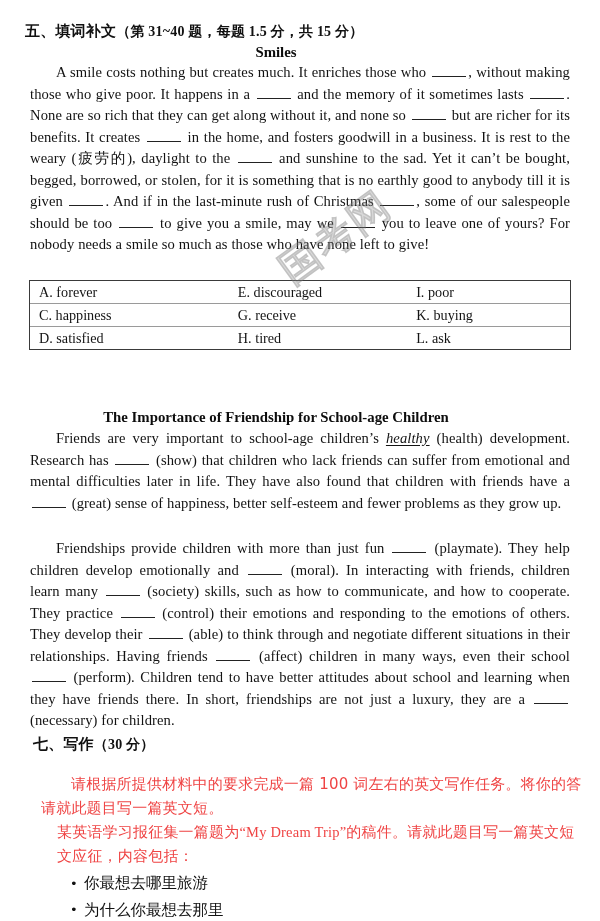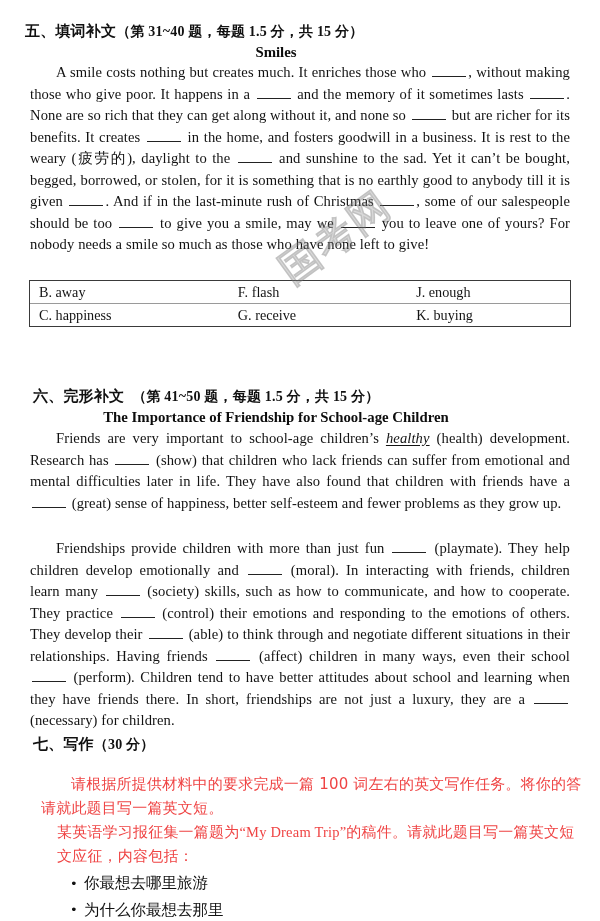--- a/index.html
+++ b/index.html
@@ -166,36 +166,38 @@
   <div class="b title-eng" style="left:0; top:44px; width:552px;">Smiles</div>
 
   <div class="b eng indent" style="left:30px; top:62px; width:540px;">
     <span>A smile costs nothing but creates much. It enriches those who </span><span class="blank"></span><span>, without making those who give poor. It happens in a </span><span class="blank"></span><span> and the memory of it sometimes lasts </span><span class="blank"></span><span>. None are so rich that they can get along without it, and none so </span><span class="blank"></span><span> but are richer for its benefits. It creates </span><span class="blank"></span><span> in the home, and fosters goodwill in a business. It is rest to the weary (疲劳的), daylight to the </span><span class="blank"></span><span> and sunshine to the sad. Yet it can’t be bought, begged, borrowed, or stolen, for it is something that is no earthly good to anybody till it is given </span><span class="blank"></span><span>. And if in the last-minute rush of Christmas </span><span class="blank"></span><span>, some of our salespeople should be too </span><span class="blank"></span><span> to give you a smile, may we </span><span class="blank"></span><span> you to leave one of yours? For nobody needs a smile so much as those who have none left to give!</span>
   </div>
 
   <div class="wordbank">
     <table>
       <tbody>
         <tr>
-          <td class="c1">B. away</td>
-          <td class="c2">F. flash</td>
-          <td class="c3">J. enough</td>
+          <td class="c1">A. forever</td>
+          <td class="c2">E. discouraged</td>
+          <td class="c3">I. poor</td>
         </tr>
         <tr>
           <td class="c1">C. happiness</td>
           <td class="c2">G. receive</td>
           <td class="c3">K. buying</td>
         </tr>
+        <tr>
+          <td class="c1">D. satisfied</td>
+          <td class="c2">H. tired</td>
+          <td class="c3">L. ask</td>
+        </tr>
       </tbody>
     </table>
   </div>
 
-  <div class="b sec-head" style="left:33px; top:387px;">
-    <span class="cn">六、完形补文</span><span style="display:inline-block;width:8px;"></span><span class="num">（第 41~50 题，每题 1.5 分，共 15 分）</span>
-  </div>
 
   <div class="b title-eng" style="left:0; top:409px; width:552px;">The Importance of Friendship for School-age Children</div>
 
   <div class="b eng indent" style="left:30px; top:428px; width:540px;">
     <span>Friends are very important to school-age children’s </span><span class="ital-ans">healthy</span><span> (health) development. Research has </span><span class="blank"></span><span> (show) that children who lack friends can suffer from emotional and mental difficulties later in life. They have also found that children with friends have a </span><span class="blank"></span><span> (great) sense of happiness, better self-esteem and fewer problems as they grow up.</span>
   </div>
 
   <div class="b eng indent" style="left:30px; top:538px; width:540px;">
     <span>Friendships provide children with more than just fun </span><span class="blank"></span><span> (playmate). They help children develop emotionally and </span><span class="blank"></span><span> (moral). In interacting with friends, children learn many </span><span class="blank"></span><span> (society) skills, such as how to communicate, and how to cooperate. They practice </span><span class="blank"></span><span> (control) their emotions and responding to the emotions of others. They develop their </span><span class="blank"></span><span> (able) to think through and negotiate different situations in their relationships. Having friends </span><span class="blank"></span><span> (affect) children in many ways, even their school </span><span class="blank"></span><span> (perform). Children tend to have better attitudes about school and learning when they have friends there. In short, friendships are not just a luxury, they are a </span><span class="blank"></span><span> (necessary) for children.</span>
   </div>

